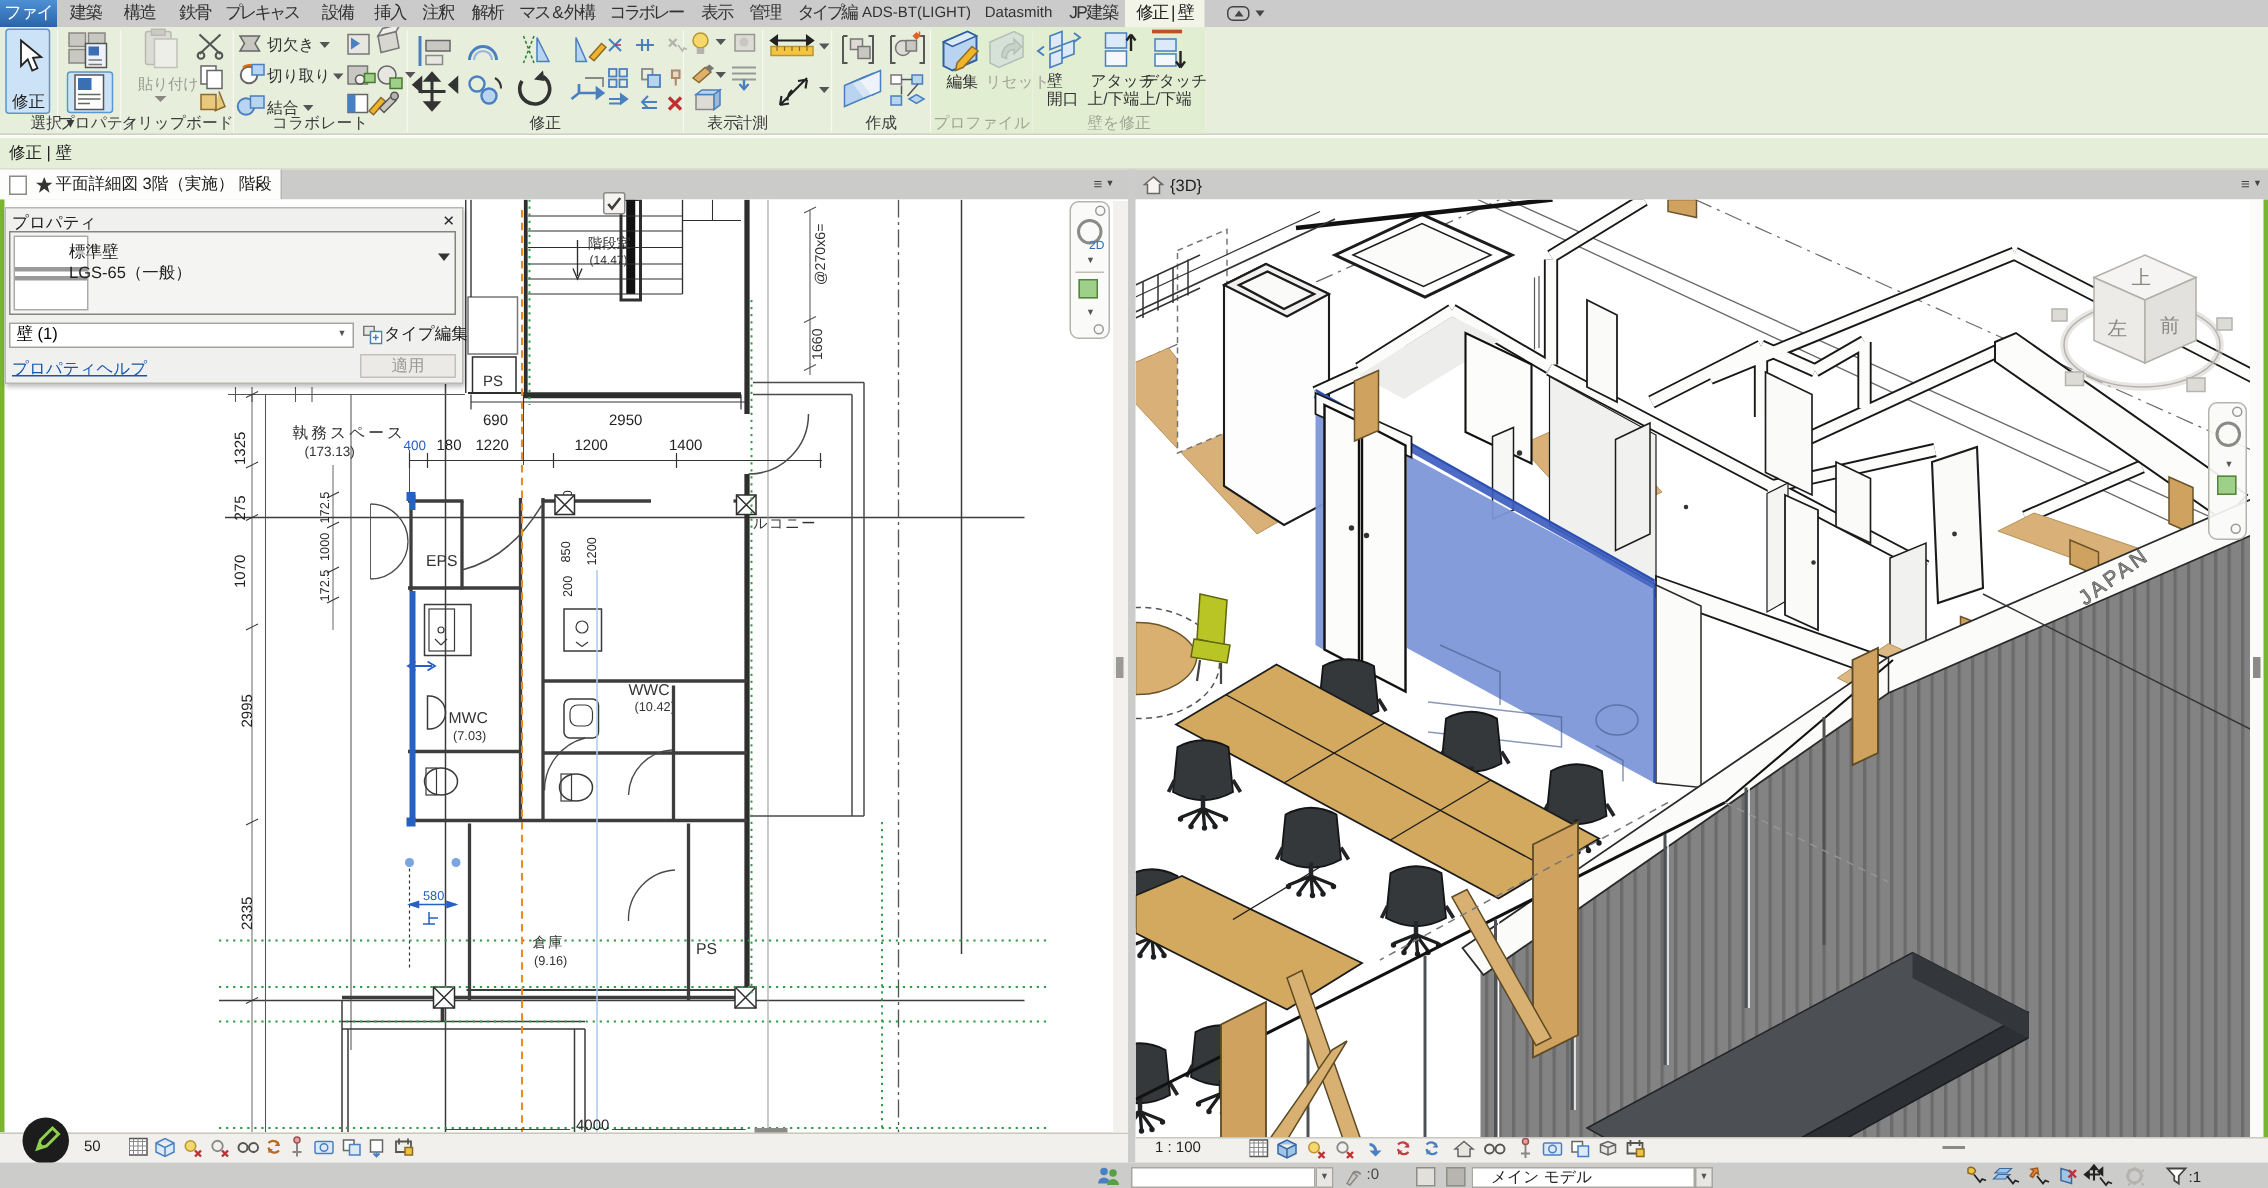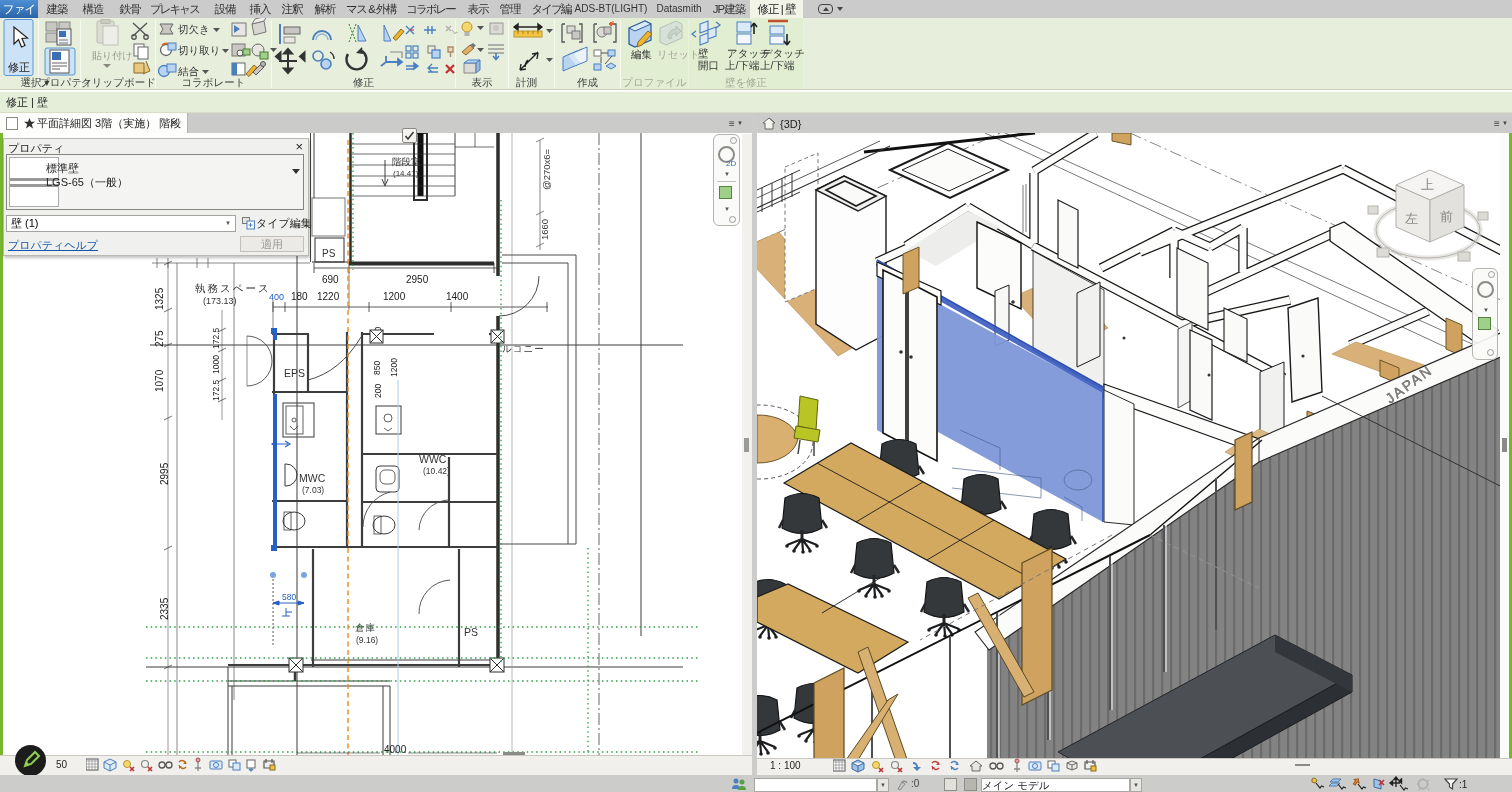--- a/index.html
+++ b/index.html
@@ -61,21 +61,21 @@
 <div class="psep" style="left:554px"></div>
 <div class="psep" style="left:620px"></div>
 <div class="psep" style="left:688px"></div>
 <div class="psep" style="left:803px"></div>
 <div class="plabel" style="left:16px;width:38px">選択 ▾</div>
 <div class="plabel" style="left:39px;width:41px">プロパティ</div>
 <div class="plabel" style="left:81px;width:74px">クリップボード</div>
 <div class="plabel" style="left:156px;width:115px">コラボレート</div>
 <div class="plabel" style="left:272px;width:183px">修正</div>
 <div class="plabel" style="left:456px;width:52px">表示</div>
-<div class="plabel" style="left:504px;width:45px">計測</div>
+<div class="plabel" style="left:479px;width:45px">計測</div>
 <div class="plabel" style="left:555px;width:65px">作成</div>
 <div class="plabel" style="left:621px;width:67px">プロファイル</div>
 <div class="plabel" style="left:689px;width:114px">壁を修正</div>
 <svg class="abs" style="left:0;top:18px" width="1512" height="72" viewBox="0 18 1512 72">
 
 <rect x="621" y="18" width="183" height="71" fill="#dfeccb" opacity="0.6"></rect>
 
 <rect x="4" y="19.5" width="29" height="56" rx="2" fill="#cce2f6" stroke="#5a96d0"></rect>
 <path d="M14,27 l0,17 4.5,-4.5 3,7.5 3.5,-1.5 -3,-7 5.5,-0.5 z" fill="#fff" stroke="#222" stroke-width="1.2"></path>
 <text x="8" y="71" font-size="11" fill="#222">修正</text>
@@ -818,21 +818,21 @@
 </svg>
 <div class="abs" style="left:754px;top:778px;width:123px;height:14px;background:#fff;border:1px solid #a9a7a2"></div>
 <div class="abs" style="left:877px;top:778px;width:12px;height:14px;background:#e8e6e2;border:1px solid #a9a7a2;font-size:6px;color:#555;text-align:center;line-height:13px">▼</div>
 <svg class="abs" style="left:896px;top:778px" width="13" height="13" viewBox="0 0 13 13">
       <path d="M2,11 l4,-7 3,2 -5,6 z" fill="#c9c7c2" stroke="#8a8884"></path>
       <path d="M6,4 a3,2.5 0 0 1 5,1" fill="none" stroke="#8a8884" stroke-width="1.4"></path>
     </svg>
 <div class="abs" style="left:911px;top:778px;font-size:10px;color:#444">:0</div>
 <div class="abs" style="left:944px;top:778px;width:13px;height:13px;background:#e2e0db;border:1px solid #8f8d88"></div>
 <div class="abs" style="left:964px;top:778px;width:13px;height:13px;background:#b7b5b0;border:1px solid #8f8d88"></div>
-<div class="abs" style="left:981px;top:778px;width:149px;height:14px;background:#fff;border:1px solid #a9a7a2;font-size:10.5px;line-height:13px;padding-left:0;color:#222">メイン モデル</div>
+<div class="abs" style="left:981px;top:778px;width:149px;height:14px;background:#fff;border:1px solid #a9a7a2;font-size:10.5px;line-height:13px;padding-left:12px;color:#222">メイン モデル</div>
 <div class="abs" style="left:1130px;top:778px;width:12px;height:14px;background:#e8e6e2;border:1px solid #a9a7a2;font-size:6px;color:#555;text-align:center;line-height:13px">▼</div>
 <svg class="abs" style="left:1310px;top:776px" width="160" height="16" viewBox="0 0 160 16">
 <path d="M2,3 a3,3 0 0 1 5,2 l-2,2 -3,-1 z" fill="#f0c040" stroke="#8a6a20"></path>
       <path d="M6,7 l4,5 1.5,-2 2.5,1" fill="none" stroke="#222" stroke-width="1.2"></path>
 <path d="M23,3 l8,0 -3,3 -8,0 z m-1,4 l8,0 -3,3 -8,0 z" fill="#9fc4e8" stroke="#3a6a9e" stroke-width="0.8"></path>
       <path d="M28,8 l4,5 1.5,-2 2.5,1" fill="none" stroke="#222" stroke-width="1.2"></path>
 <path d="M46,2 l3,3 -2,0 0,4 -2,0 0,-4 -2,0 z" fill="#e8883a" stroke="#9e5a1e" transform="rotate(35 46 6)"></path>
       <path d="M48,8 l4,5 1.5,-2 2.5,1" fill="none" stroke="#222" stroke-width="1.2"></path>
 <path d="M64,3 l7,2 0,8 -7,-2 z" fill="#9fc4e8" stroke="#3a6a9e"></path>
       <path d="M69,4 l5,5 m0,-5 l-5,5" stroke="#c03030" stroke-width="1.6"></path>

